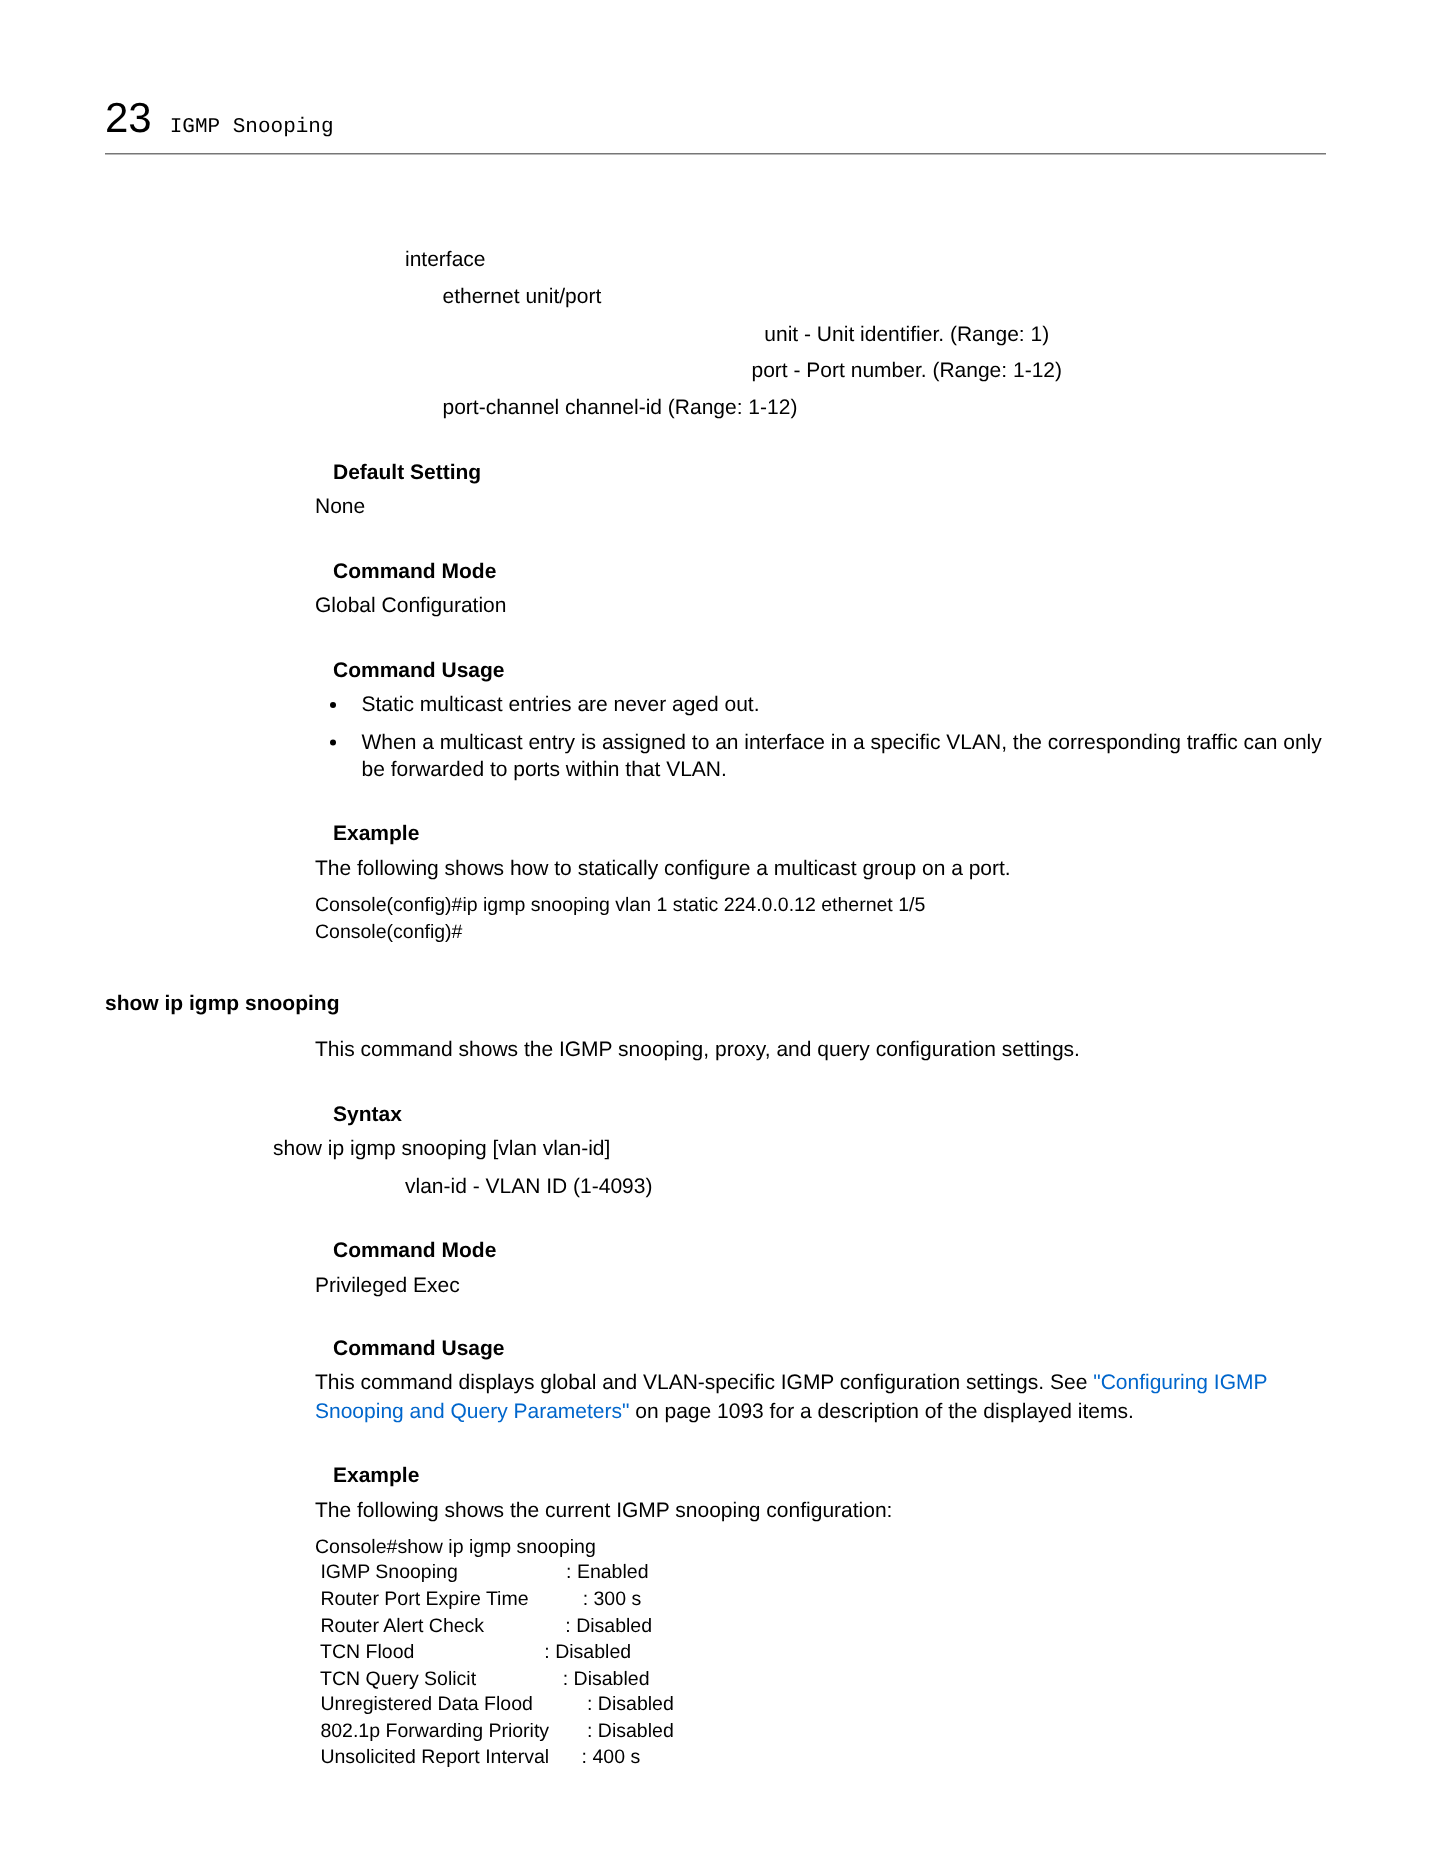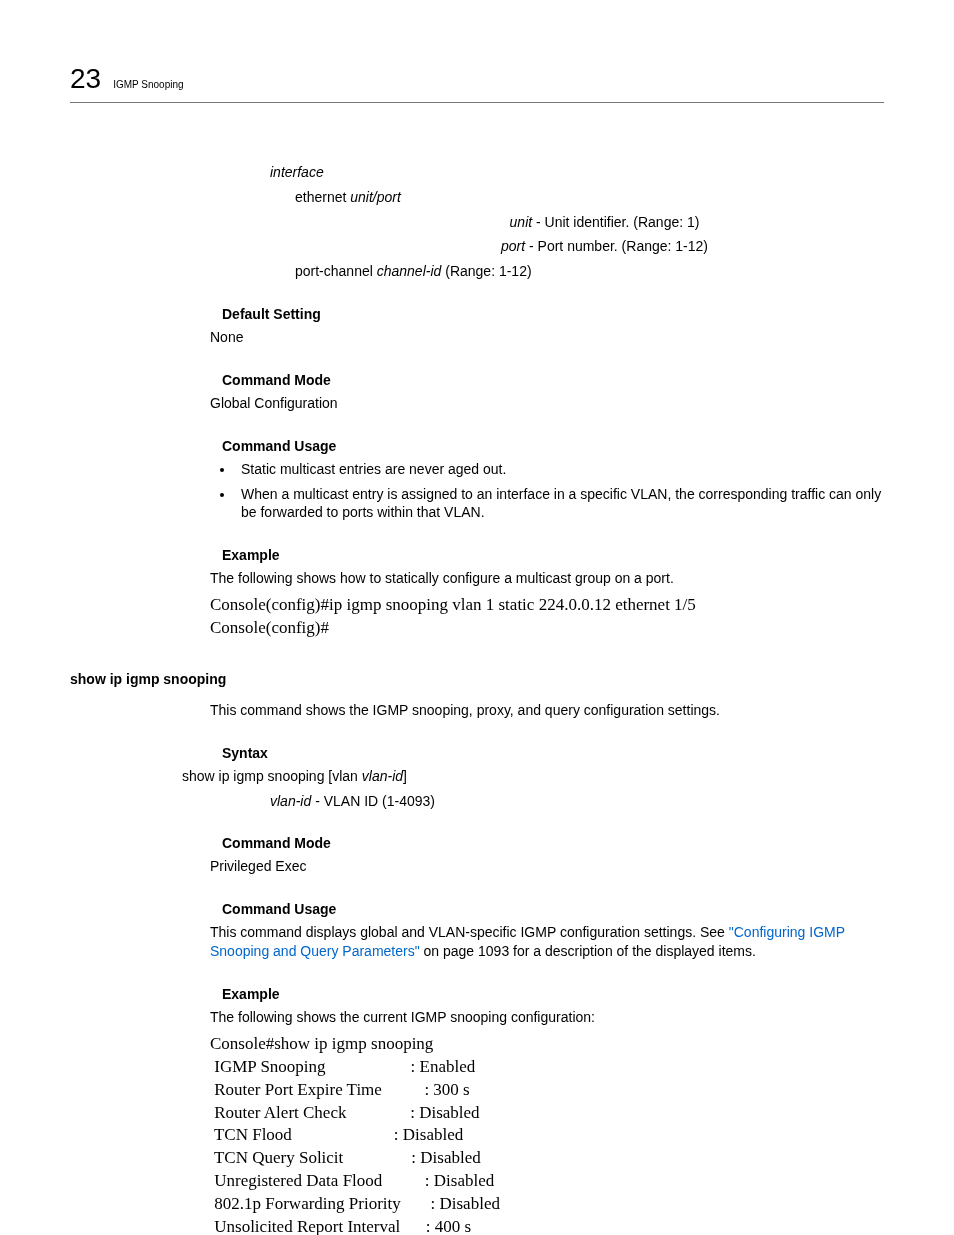--- a/index.html
+++ b/index.html
@@ -20,46 +20,47 @@
     padding-bottom: 4px;
     margin-bottom: 60px;
     text-align: center;
   }
   .chapter-num {
     font-size: 28px;
     font-weight: 400;
     margin-right: 12px;
   }
   .chapter-title {
-    font-size: 10px;
+    font-size: 14px;
+    font-family: Liberation Mono, monospace;
   }
   .indent1 { margin-left: 200px; }
   .indent2 { margin-left: 225px; }
   .indent3 { margin-left: 255px; text-align: center; }
   .bodyleft { margin-left: 140px; }
   .bold { font-weight: normal; }
-  .italic { font-style: italic; }
+  .italic { }
   .section-head {
     font-weight: bold;
     margin-top: 24px;
     margin-bottom: 4px;
     padding-left: 12px;
   }
   ul.bullets {
     margin: 4px 0 4px 140px;
     padding-left: 25px;
   }
   ul.bullets li {
     margin-bottom: 6px;
     padding-left: 6px;
   }
   .para { margin: 4px 0 4px 140px; }
   pre {
-    font-family: Liberation Serif, serif;
-    font-size: 17px;
+    font-family: Liberation Sans, sans-serif;
+    font-size: 13px;
     margin: 6px 0 6px 140px;
     white-space: pre;
     line-height: 1.35;
   }
   .cmd-title {
     font-weight: bold;
     margin-top: 30px;
     margin-bottom: 12px;
   }
   .link { color: #0066cc; }

